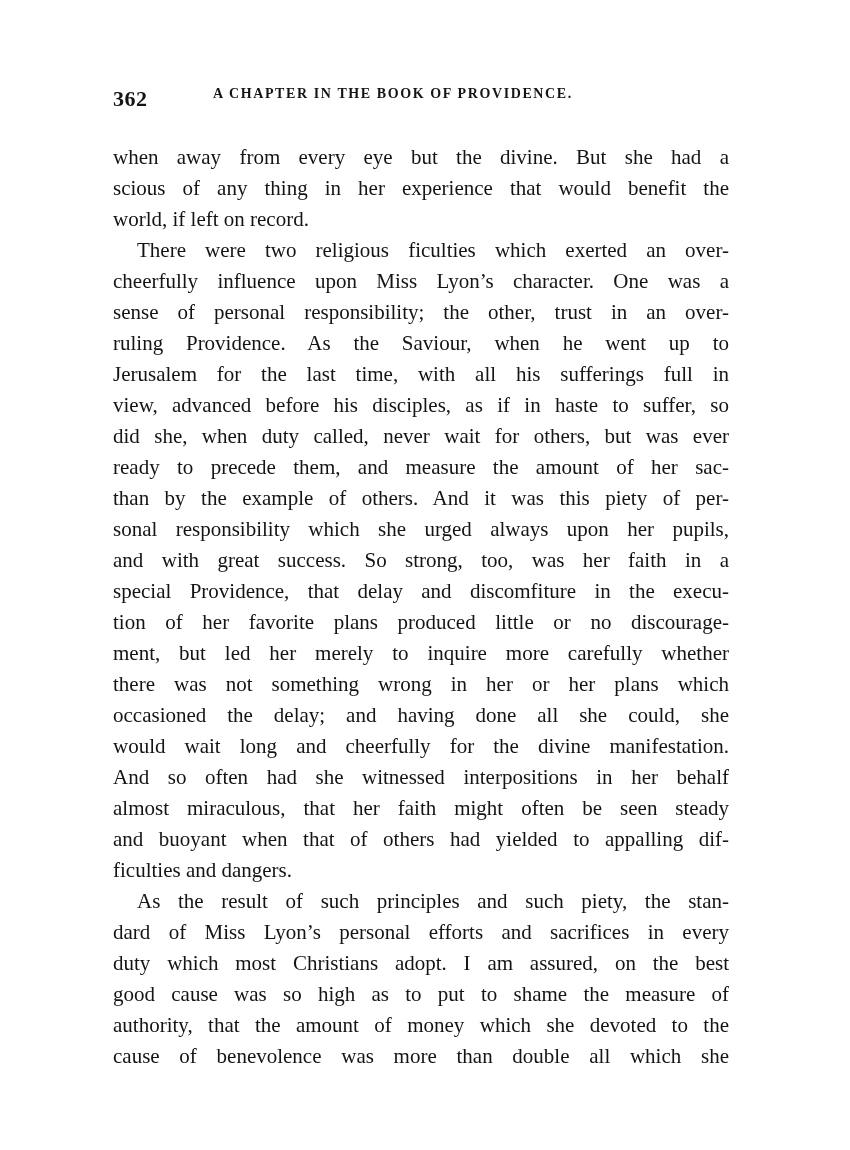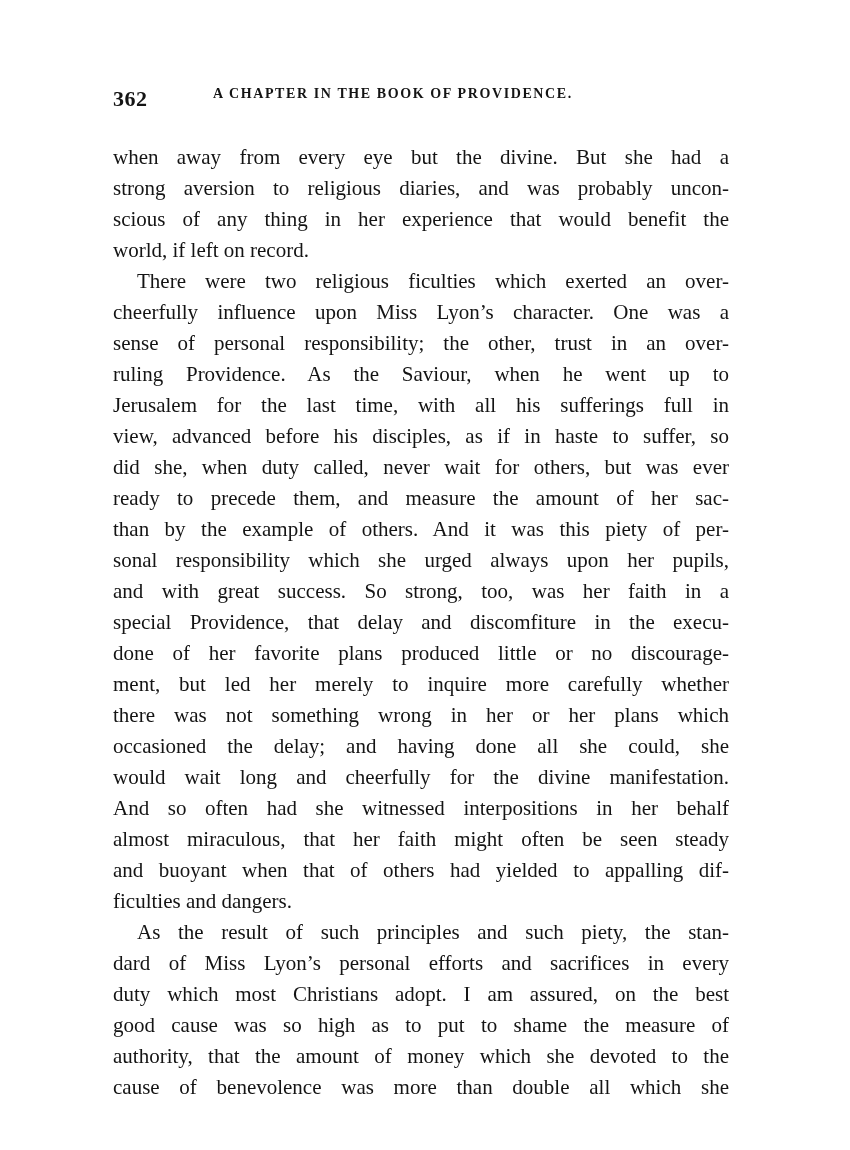--- a/index.html
+++ b/index.html
@@ -75,39 +75,38 @@
 <div class="page">
   <div class="running-head">
     <span class="page-number">362</span>
     <span class="header-title">A CHAPTER IN THE BOOK OF PROVIDENCE.</span>
   </div>
 
   <div class="body-text">
 
     <div>
       <span class="line">when away from every eye but the divine.  But she had a</span>
-      <span class="line">strong aversion to religious diaries, and was probably uncon-</span>
       <span class="line">scious of any thing in her experience that would benefit the</span>
       <span class="line last">world, if left on record.</span>
     </div>
 
     <div>
       <span class="line indent">There were two religious ficulties which exerted an over-</span>
       <span class="line">cheerfully influence upon Miss Lyon’s character.  One was a</span>
       <span class="line">sense of personal responsibility; the other, trust in an over-</span>
       <span class="line">ruling Providence.  As the Saviour, when he went up to</span>
       <span class="line">Jerusalem for the last time, with all his sufferings full in</span>
       <span class="line">view, advanced before his disciples, as if in haste to suffer, so</span>
       <span class="line">did she, when duty called, never wait for others, but was ever</span>
       <span class="line">ready to precede them, and measure the amount of her sac-</span>
       <span class="line">than by the example of others.  And it was this piety of per-</span>
       <span class="line">sonal responsibility which she urged always upon her pupils,</span>
       <span class="line">and with great success.  So strong, too, was her faith in a</span>
       <span class="line">special Providence, that delay and discomfiture in the execu-</span>
-      <span class="line">done of her favorite plans produced little or no discourage-</span>
+      <span class="line">tion of her favorite plans produced little or no discourage-</span>
       <span class="line">ment, but led her merely to inquire more carefully whether</span>
       <span class="line">there was not something wrong in her or her plans which</span>
       <span class="line">occasioned the delay; and having done all she could, she</span>
       <span class="line">would wait long and cheerfully for the divine manifestation.</span>
       <span class="line">And so often had she witnessed interpositions in her behalf</span>
       <span class="line">almost miraculous, that her faith might often be seen steady</span>
       <span class="line">and buoyant when that of others had yielded to appalling dif-</span>
       <span class="line last">ficulties and dangers.</span>
     </div>
 

